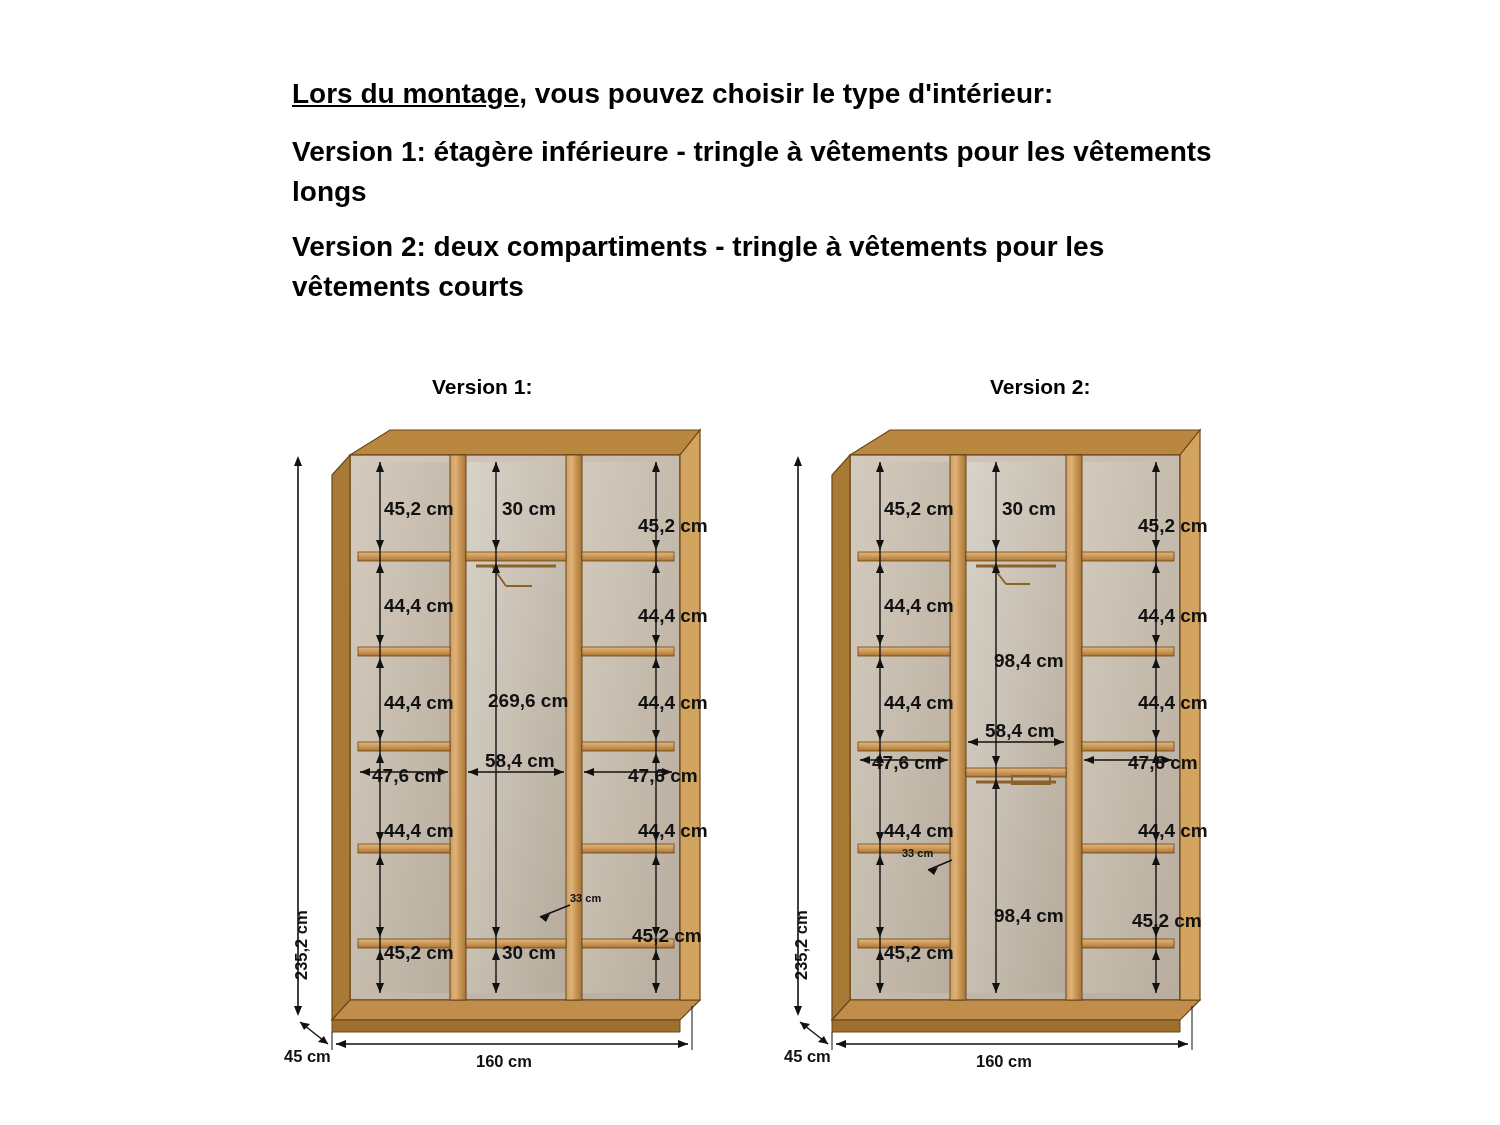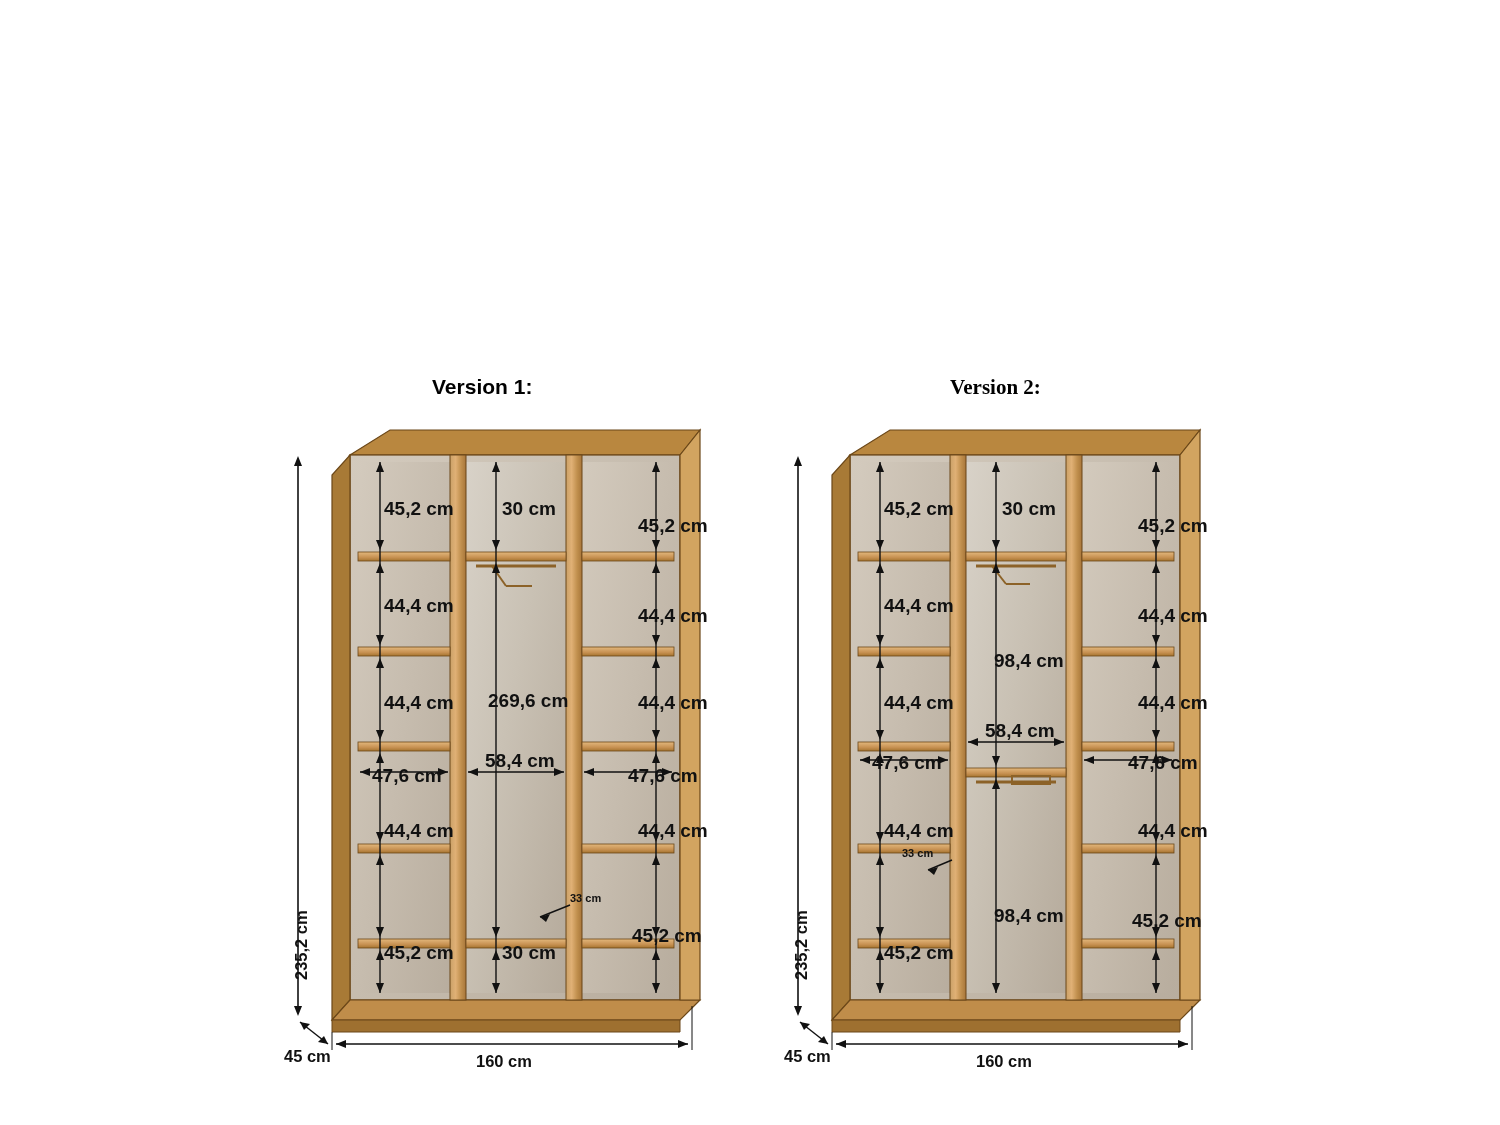--- a/index.html
+++ b/index.html
@@ -30,21 +30,21 @@
   .hl-wrap { max-width: 920px; }
 
   
   .ver-caption {
     position: absolute;
     font-size: 21px;
     font-weight: bold;
     color: #000;
   }
   #cap1 { left: 432px; top: 375px; }
-  #cap2 { left: 950px; top: 375px; font-family: Liberation Serif, serif; }
+  #cap2 { left: 990px; top: 375px; }
 
   
   .diagram { position: absolute; }
   #diag1 { left: 280px; top: 420px; width: 470px; height: 660px; }
   #diag2 { left: 780px; top: 420px; width: 470px; height: 660px; }
 
   .dim-label {
     position: absolute;
     font-size: 19px;
     font-weight: bold;
@@ -58,20 +58,23 @@
     transform: rotate(-90deg);
   }
   svg { display: block; }
 </style>
 </head>
 <body>
 
 <div id="page">
 
   <div class="headings">
+    <p class="hl"><u>Lors du montage</u><span>, vous pouvez choisir le type d'intérieur:</span></p>
+    <p class="hl second hl-wrap">Version 1: étagère inférieure - tringle à vêtements pour les vêtements longs</p>
+    <p class="hl hl-wrap">Version 2: deux compartiments - tringle à vêtements pour les vêtements courts</p>
   </div>
 
   <div class="ver-caption" id="cap1">Version 1:</div>
   <div class="ver-caption" id="cap2">Version 2:</div>
 
   <div class="diagram" id="diag1">
     <svg width="470" height="660" viewBox="0 0 470 660">
       <defs>
         <linearGradient id="woodV" x1="0" y1="0" x2="1" y2="0">
           <stop offset="0%" stop-color="#caa168"></stop>

